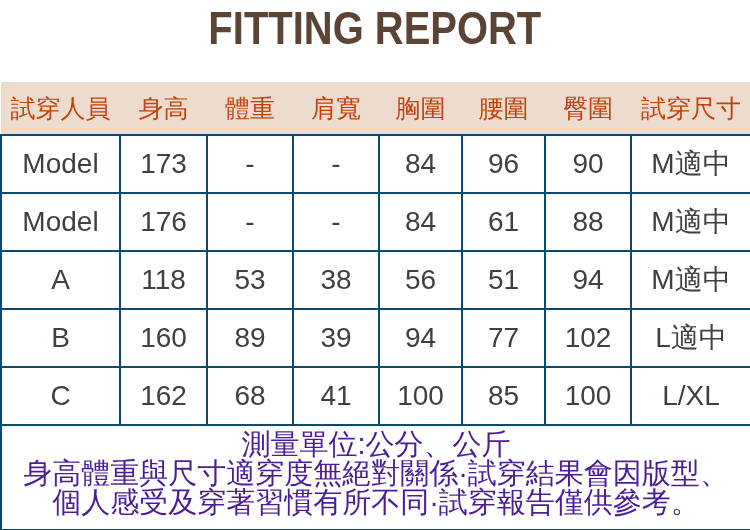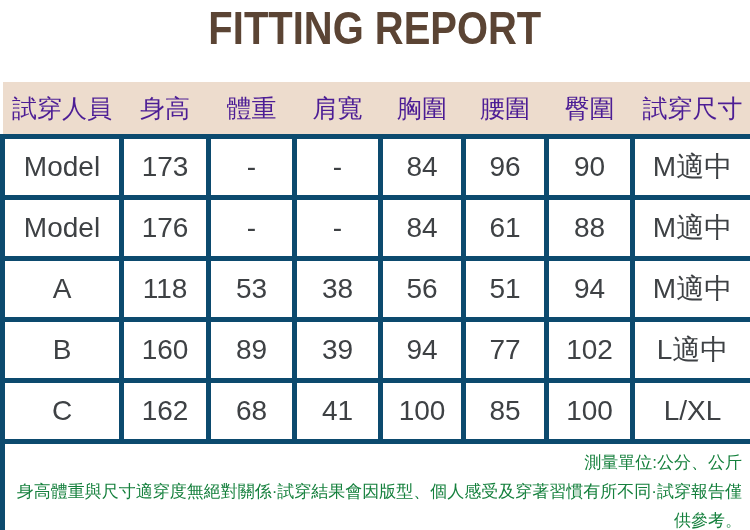--- a/index.html
+++ b/index.html
@@ -32,43 +32,43 @@
   table.fitting {
     width: 750px;
     border-collapse: collapse;
     table-layout: fixed;
   }
   table.fitting th {
     background: #eddccd;
     border: none;
     font-weight: 400;
     font-size: 25px;
-    color: #4c1d95;
+    color: #c2410c;
     height: 52px;
     text-align: center;
     padding: 0;
     white-space: nowrap;
   }
   table.fitting td {
-    border: 5px solid #0c4a6e;
+    border: 2px solid #0c4a6e;
     text-align: center;
     vertical-align: middle;
     font-size: 28px;
     color: #3e4144;
     height: 56px;
     padding: 0;
     white-space: nowrap;
   }
   table.fitting td.notes-cell {
-    text-align: right;
+    text-align: center;
     height: auto;
     padding: 4px 8px 12px 8px;
-    font-size: 17px;
+    font-size: 29px;
     line-height: 29px;
-    color: #15803d;
+    color: #4c1d95;
     white-space: normal;
   }
   .notes-cell div {
     margin: 0;
   }
 </style>
 </head>
 <body>
 
 <div class="title-bar">

